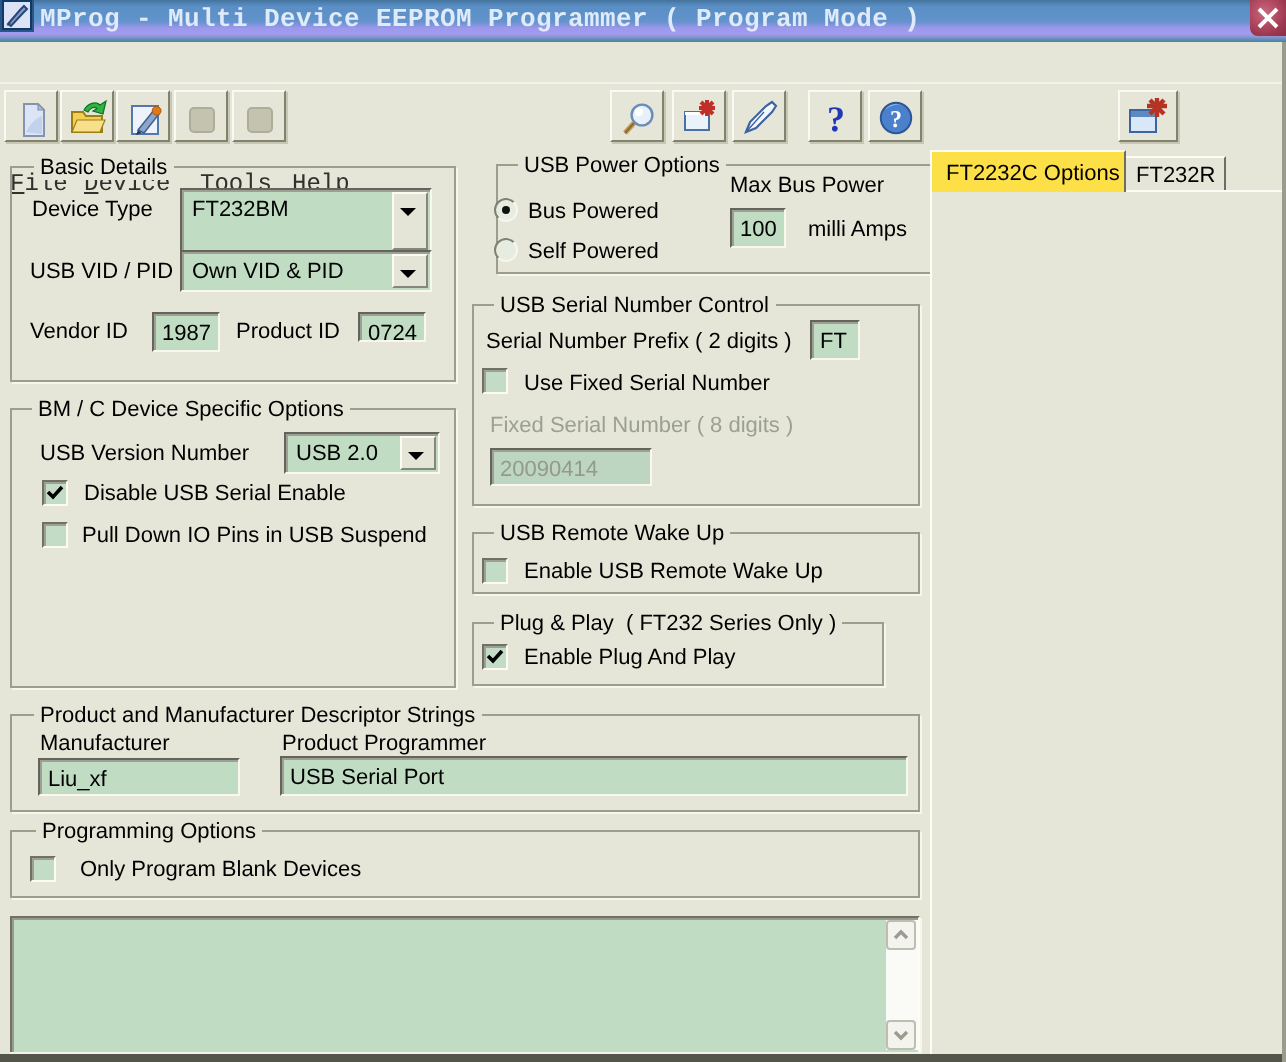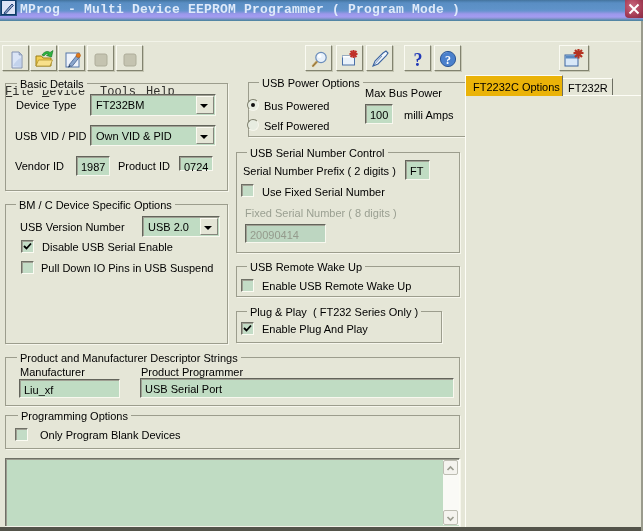--- a/index.html
+++ b/index.html
@@ -140,21 +140,21 @@
         <rect x="2.5" y="6.5" width="12" height="3" fill="#5a8ac0"></rect>
         <path d="M12 1 l7 7 M19 1 l-7 7 M15.5 -0.5 v10 M10.5 4 h10" stroke="#b43322" stroke-width="2.2"></path>
       </svg>
 </div>
 </div>
 
 <div class="gbox" style="left:5px;top:83px;width:223px;height:108px">
   <div class="glabel" style="left:11px">Basic Details</div>
 </div>
 <div class="lbl" style="left:16px;top:100px">Device Type</div>
-<div class="combo" style="left:90px;top:94px;width:126px;height:22px">
+<div class="combo" style="left:90px;top:94px;width:126px;height:33px">
   <div class="txt">FT232BM</div>
     <div class="cbtn">
       <div class="arr"></div>
     </div>
 </div>
 <div class="lbl" style="left:15px;top:131px">USB VID / PID</div>
 <div class="combo" style="left:90px;top:125px;width:126px;height:21px">
   <div class="txt">Own VID &amp; PID</div>
     <div class="cbtn">
       <div class="arr"></div>
@@ -245,21 +245,21 @@
         <path d="M3.5 8 L6.5 5 L9.5 8" stroke="#9b9c90" stroke-width="1.7" fill="none"></path>
       </svg></div>
   <div class="abs" style="left:0;bottom:0;width:15px;height:15px;background:#f4f3ee;border:1px solid #bdbdb2;border-radius:2px">
     <svg width="13" height="13" viewBox="0 0 13 13">
         <path d="M3.5 5 L6.5 8 L9.5 5" stroke="#9b9c90" stroke-width="1.7" fill="none"></path>
       </svg></div>
 </div>
 
 <div class="abs" style="left:465px;top:95px;width:176px;height:432px;background:#e5e6d7;
   border-top:1px solid #fdfdf6;border-left:1px solid #fdfdf6;"></div>
-<div class="abs" style="left:465px;top:75px;width:98px;height:21px;background:#eab308;
+<div class="abs" style="left:465px;top:75px;width:98px;height:21px;background:#fde047;
   border-top:1px solid #fdfdf6;border-left:1px solid #fdfdf6;border-right:1px solid #6d6e62;
   font-size:11px;">
     <span style="position:absolute;left:7px;top:5px;white-space:nowrap">FT2232C Options</span>
   </div>
 <div class="abs" style="left:563px;top:78px;width:50px;height:17px;background:#e5e6d7;
   border-top:1px solid #fdfdf6;border-right:1px solid #6d6e62;
   font-size:11px;">
     <span style="position:absolute;left:5px;top:3px;white-space:nowrap">FT232R</span>
   </div>
 

